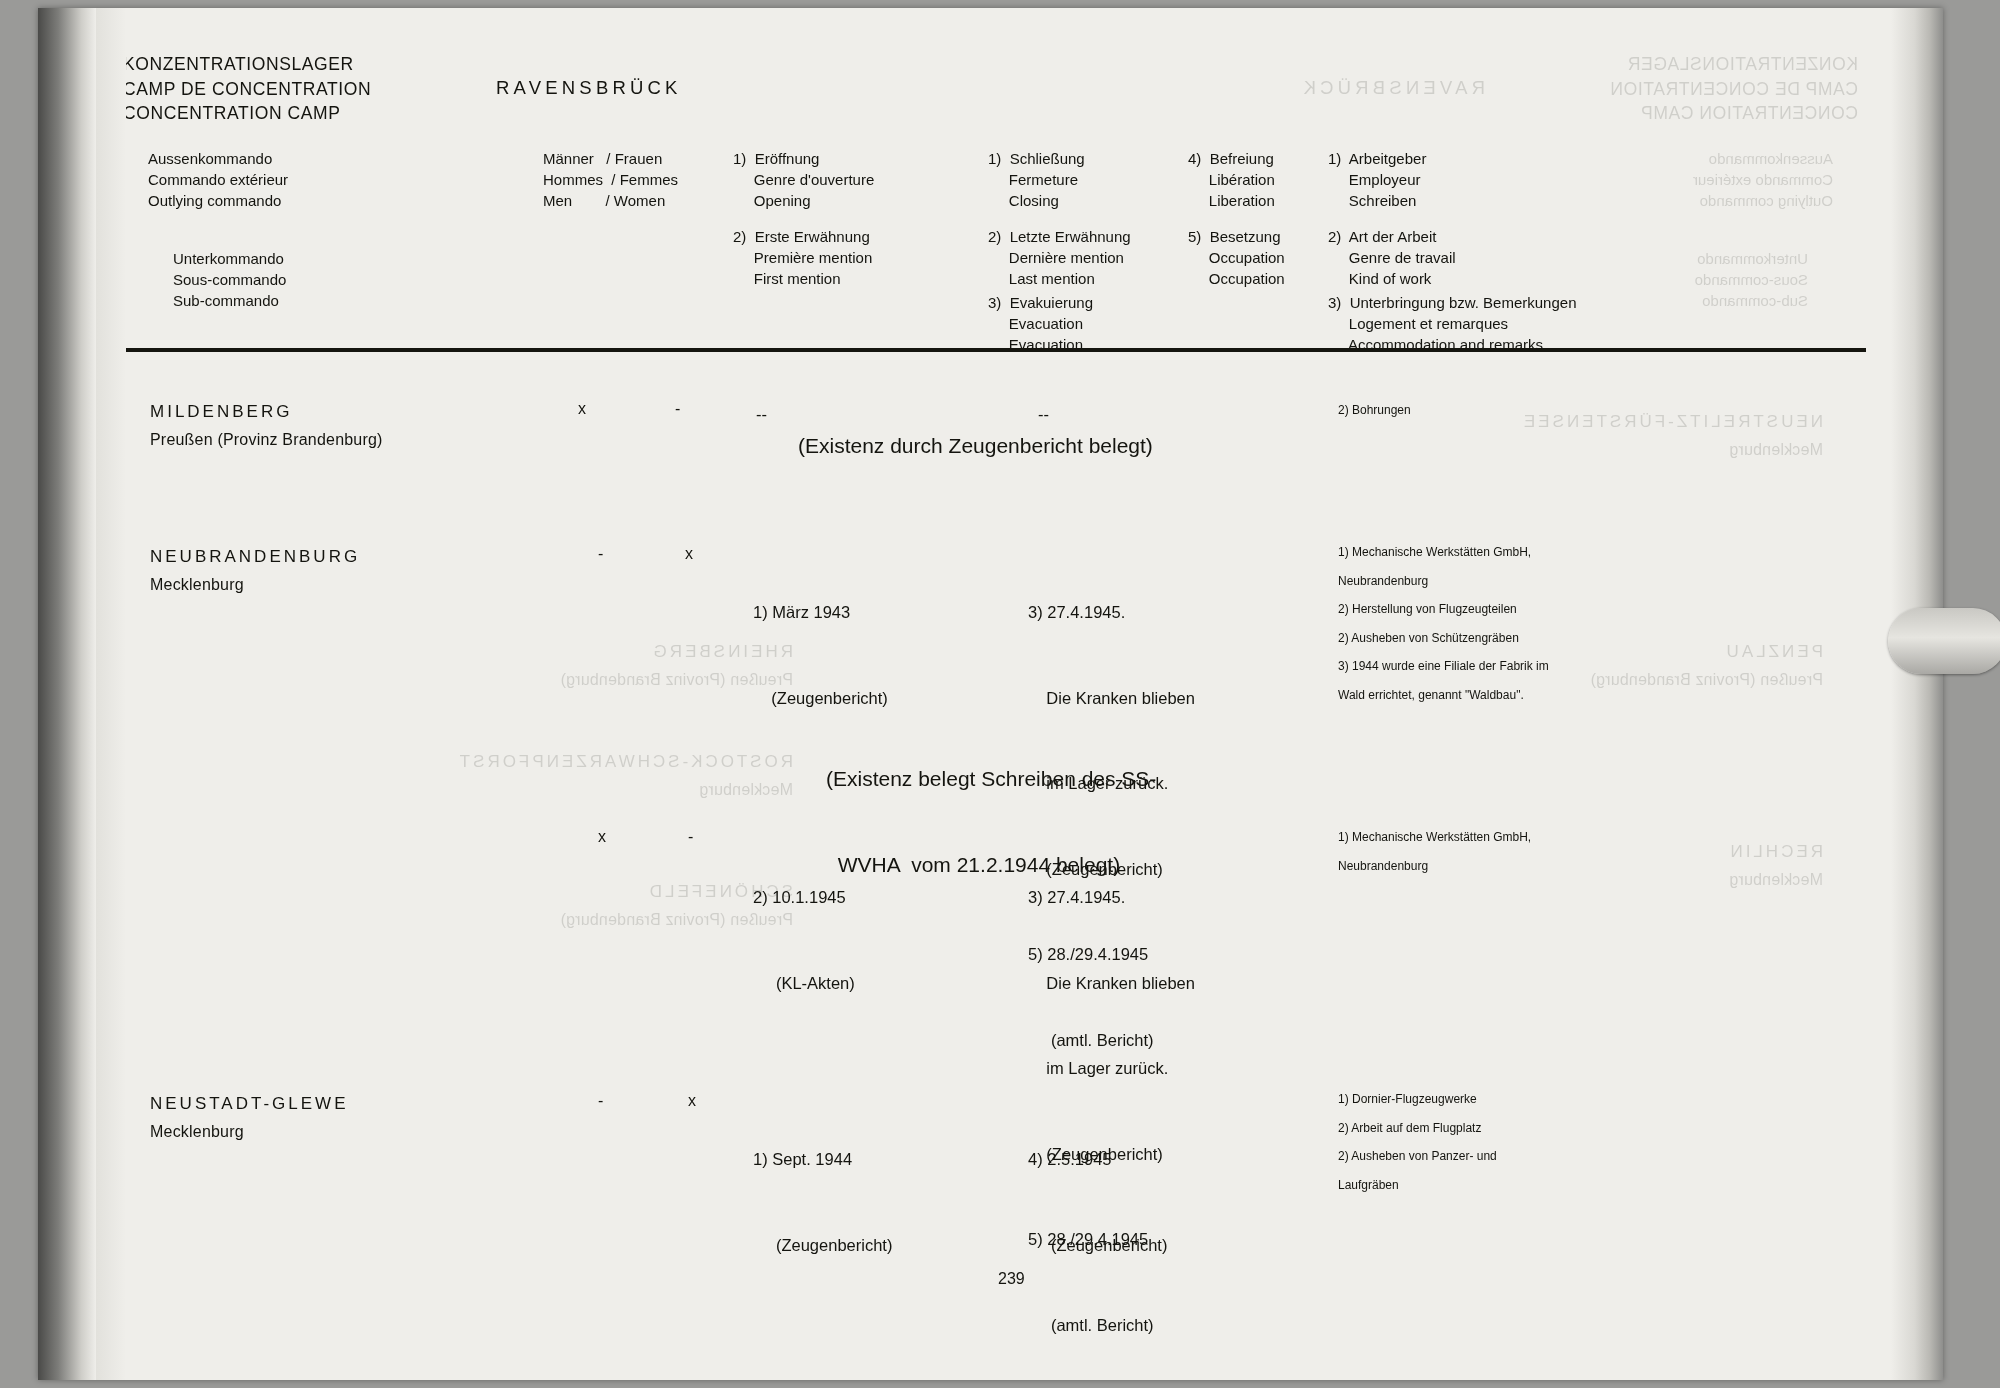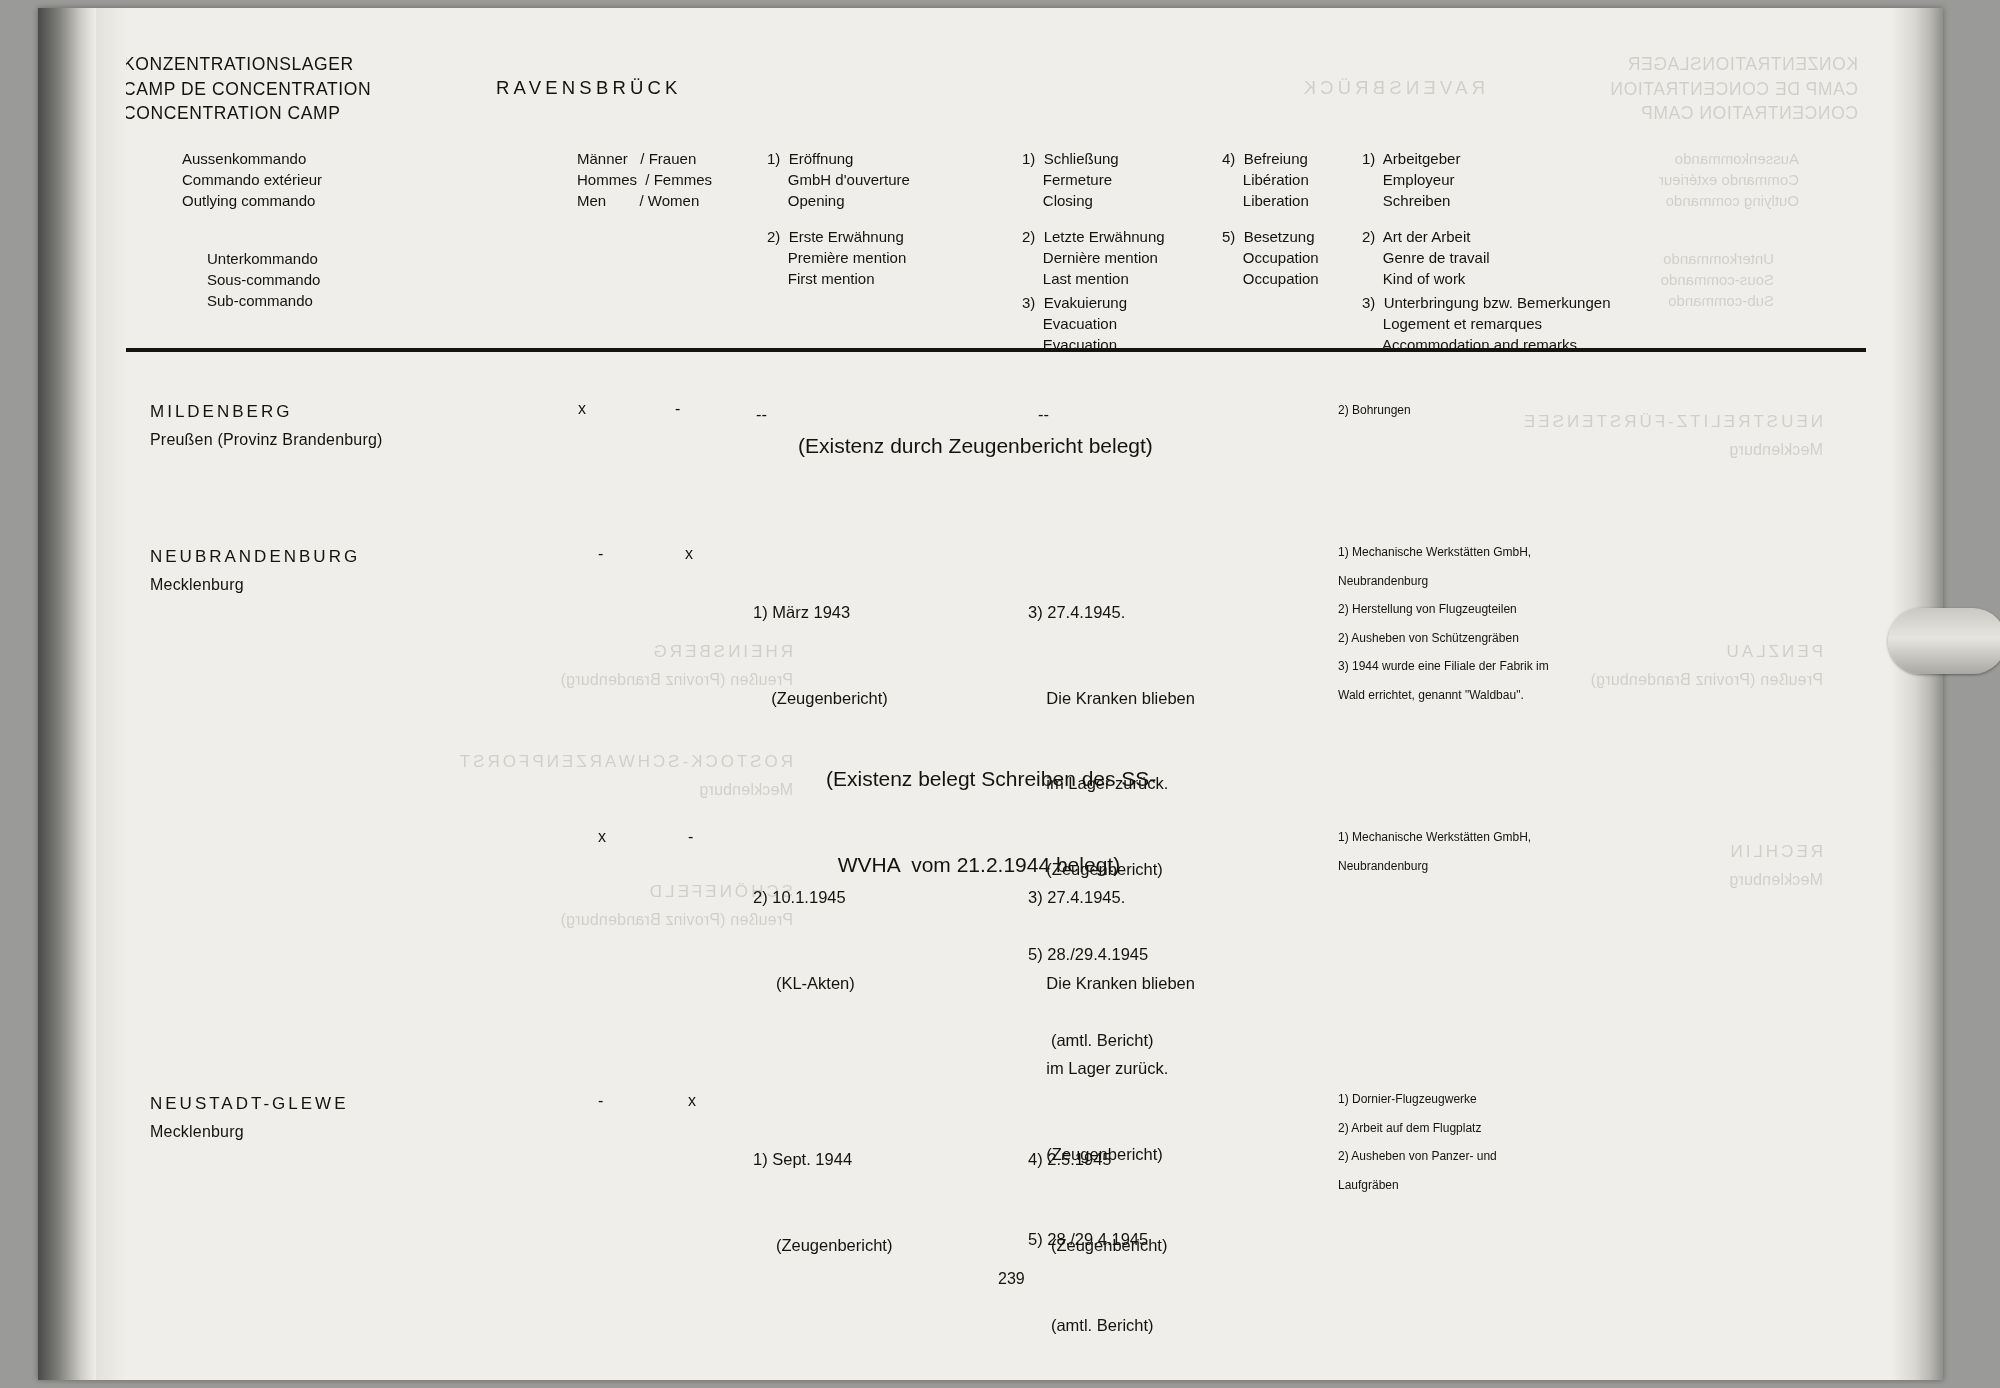--- a/index.html
+++ b/index.html
@@ -101,21 +101,21 @@
     font-size: 18.5px;
     letter-spacing: 4.2px;
     margin-left: 28px;
   }
 
   .legend {
     position: absolute;
     font-size: 15px;
     line-height: 21px;
   }
-  .legend .ln { white-space: pre; margin-left: 34px; }
+  .legend .ln { white-space: pre; }
   .l-col1 { left: 110px; top: 140px; }
   .l-col1b { left: 135px; top: 240px; }
   .l-col2 { left: 505px; top: 140px; }
   .l-col3 { left: 695px; top: 140px; }
   .l-col3b { left: 695px; top: 218px; }
   .l-col4 { left: 950px; top: 140px; }
   .l-col4b { left: 950px; top: 218px; }
   .l-col5 { left: 1150px; top: 140px; }
   .l-col5b { left: 1150px; top: 218px; }
   .l-col6 { left: 1290px; top: 140px; }
@@ -219,21 +219,21 @@
         <div class="ln">Sous-commando</div>
         <div class="ln">Sub-commando</div>
       </div>
       <div class="legend l-col2">
         <div class="ln">Männer   / Frauen</div>
         <div class="ln">Hommes  / Femmes</div>
         <div class="ln">Men        / Women</div>
       </div>
       <div class="legend l-col3">
         <div class="ln">1)  Eröffnung</div>
-        <div class="ln">     GmbH d'ouverture</div>
+        <div class="ln">     Genre d'ouverture</div>
         <div class="ln">     Opening</div>
       </div>
       <div class="legend l-col3b">
         <div class="ln">2)  Erste Erwähnung</div>
         <div class="ln">     Première mention</div>
         <div class="ln">     First mention</div>
       </div>
       <div class="legend l-col4">
         <div class="ln">1)  Schließung</div>
         <div class="ln">     Fermeture</div>

